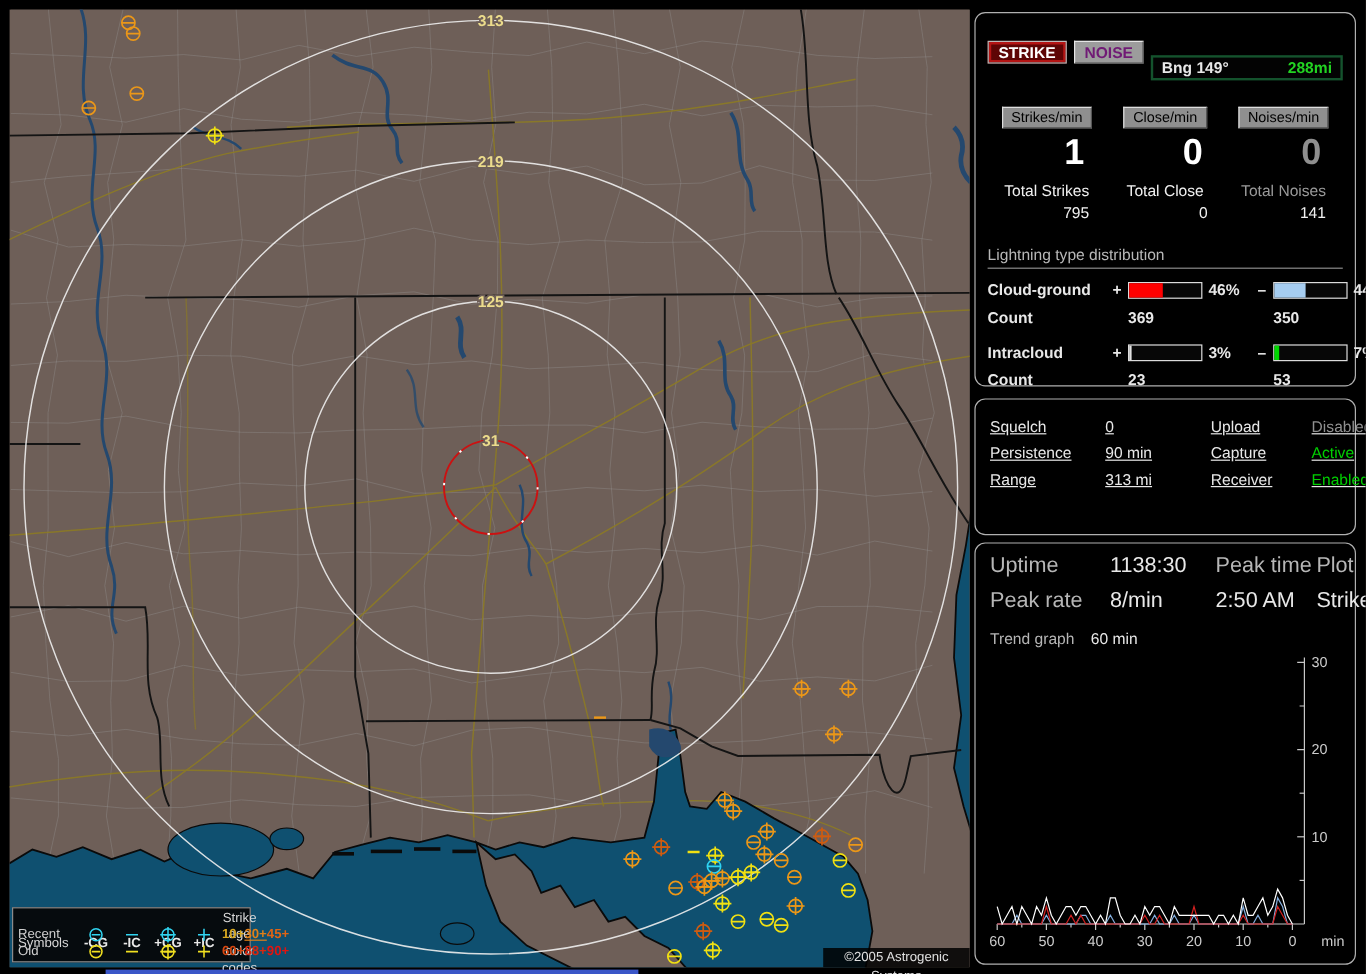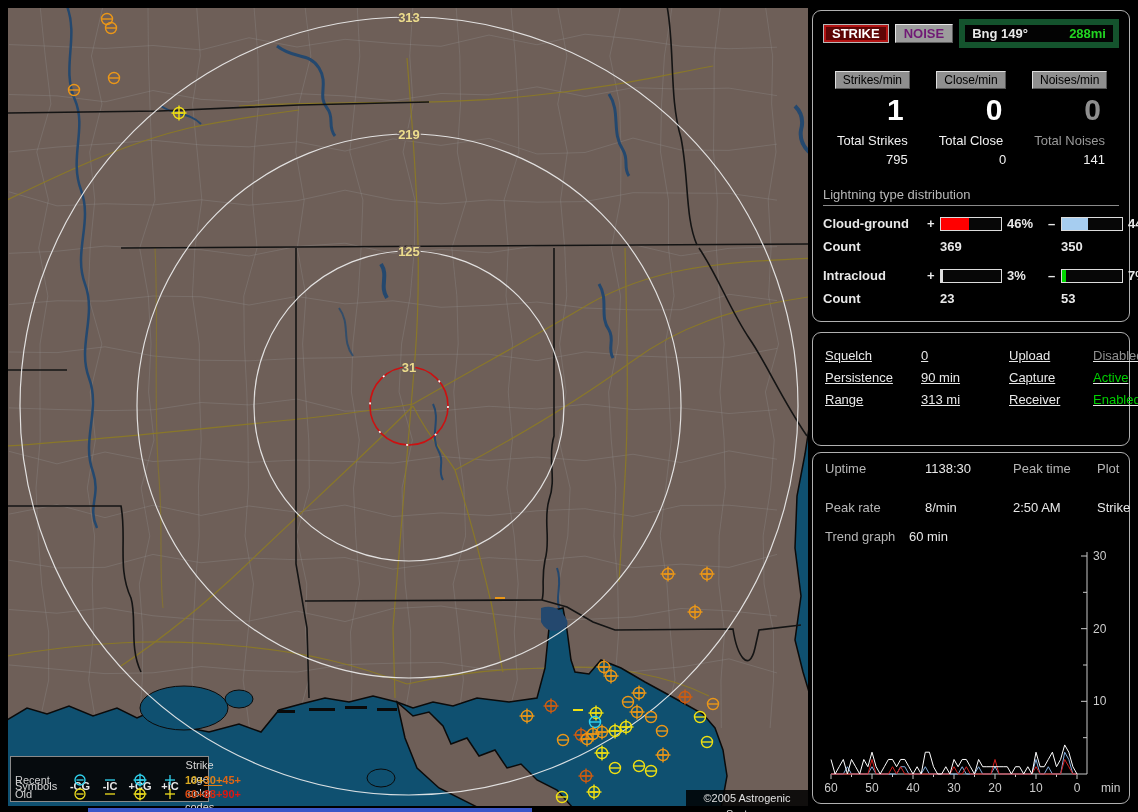--- a/index.html
+++ b/index.html
@@ -23,22 +23,22 @@
   
   .panel-box{left:812px;width:318px;background:#000;border:1px solid #b0b0b0;border-radius:9px;box-sizing:border-box;}
   #box-stats{top:10px;height:312px;padding:8px 10px;}
   #box-status{top:332px;height:114px;padding:6px 12px;}
   #box-info{top:452px;height:352px;padding:8px 12px;}
   .topbtn-row{display:flex;align-items:center;gap:6px;}
   .btn{font-size:13px;font-weight:bold;padding:1px 8px;display:inline-block;}
   #strike-btn{background:#5e0505;color:#fff;border:1px solid #b8b8b8;box-shadow:inset 0 0 0 2px #b41414;}
   #noise-btn{background:#9c9c9c;color:#701a75;border-style:solid;border-width:1px;
     border-color:#e6e6e6 #5a5a5a #5a5a5a #e6e6e6;}
-  #bearing-box{margin-left:auto;border:6px solid #14532d;background:#030303;display:flex;
-    justify-content:space-between;width:148px;padding:1px 7px;font-weight:bold;font-size:13px;}
+  #bearing-box{margin-left:auto;border:2px solid #14532d;background:#030303;display:flex;
+    justify-content:space-between;width:148px;padding:1px 7px;font-weight:bold;font-size:13px;margin-top:27px;}
   #bearing-dist{color:#22d422;}
   .cnt-grid{display:grid;grid-template-columns:1fr 1fr 1fr;margin-top:22px;}
   .cnt-col{text-align:center;}
   .minbtn{background:#8f8f8f;color:#000;font-size:12px;padding:1px 7px;border-style:solid;border-width:1px;
     border-color:#dedede #555 #555 #dedede;display:inline-block;}
   .bigno{font-size:30px;font-weight:bold;text-align:right;padding-right:18px;margin-top:4px;color:#fff;}
   .bigno.dim{color:#8f8f8f;}
   .tot-lbl{font-size:13px;margin-top:6px;color:#f0f0f0;}
   .tot-lbl.dim{color:#9a9a9a;}
   .tot-val{font-size:13px;text-align:right;padding-right:14px;margin-top:4px;color:#f0f0f0;}
@@ -49,21 +49,21 @@
   .pbar>div{height:100%;}
   .pct{padding-left:5px;}
   .count-row{display:grid;grid-template-columns:104px 13px 108px 13px 1fr;font-size:13px;font-weight:bold;margin-top:8px;}
   
   #datetime{color:#00dc00;font-size:20px;font-weight:bold;border-bottom:1px solid #8a8a8a;padding-bottom:4px;}
   .st-grid{display:grid;grid-template-columns:96px 88px 84px 1fr;font-size:13px;row-gap:7px;margin-top:9px;text-decoration:underline;}
   .green{color:#00cf00;}
   .dimtxt{color:#909090;}
   .graytxt{color:#b6b6b6;}
   
-  .in-grid{display:grid;grid-template-columns:100px 88px 84px 1fr;font-size:13px;row-gap:24px;}
+  .in-grid{display:grid;grid-template-columns:100px 88px 84px 1fr;font-size:18px;row-gap:8px;}
   .trend-row{margin-top:14px;font-size:13px;}
   #trend-svg{display:block;margin-top:2px;}
 </style>
 </head>
 <body>
 
 <div id="map-wrap" class="abs">
   <svg id="mapsvg" width="800" height="798" viewBox="0 0 798 798">
     <rect x="0" y="0" width="800" height="798" fill="#6e5f58"></rect>
     <g id="county-layer">

